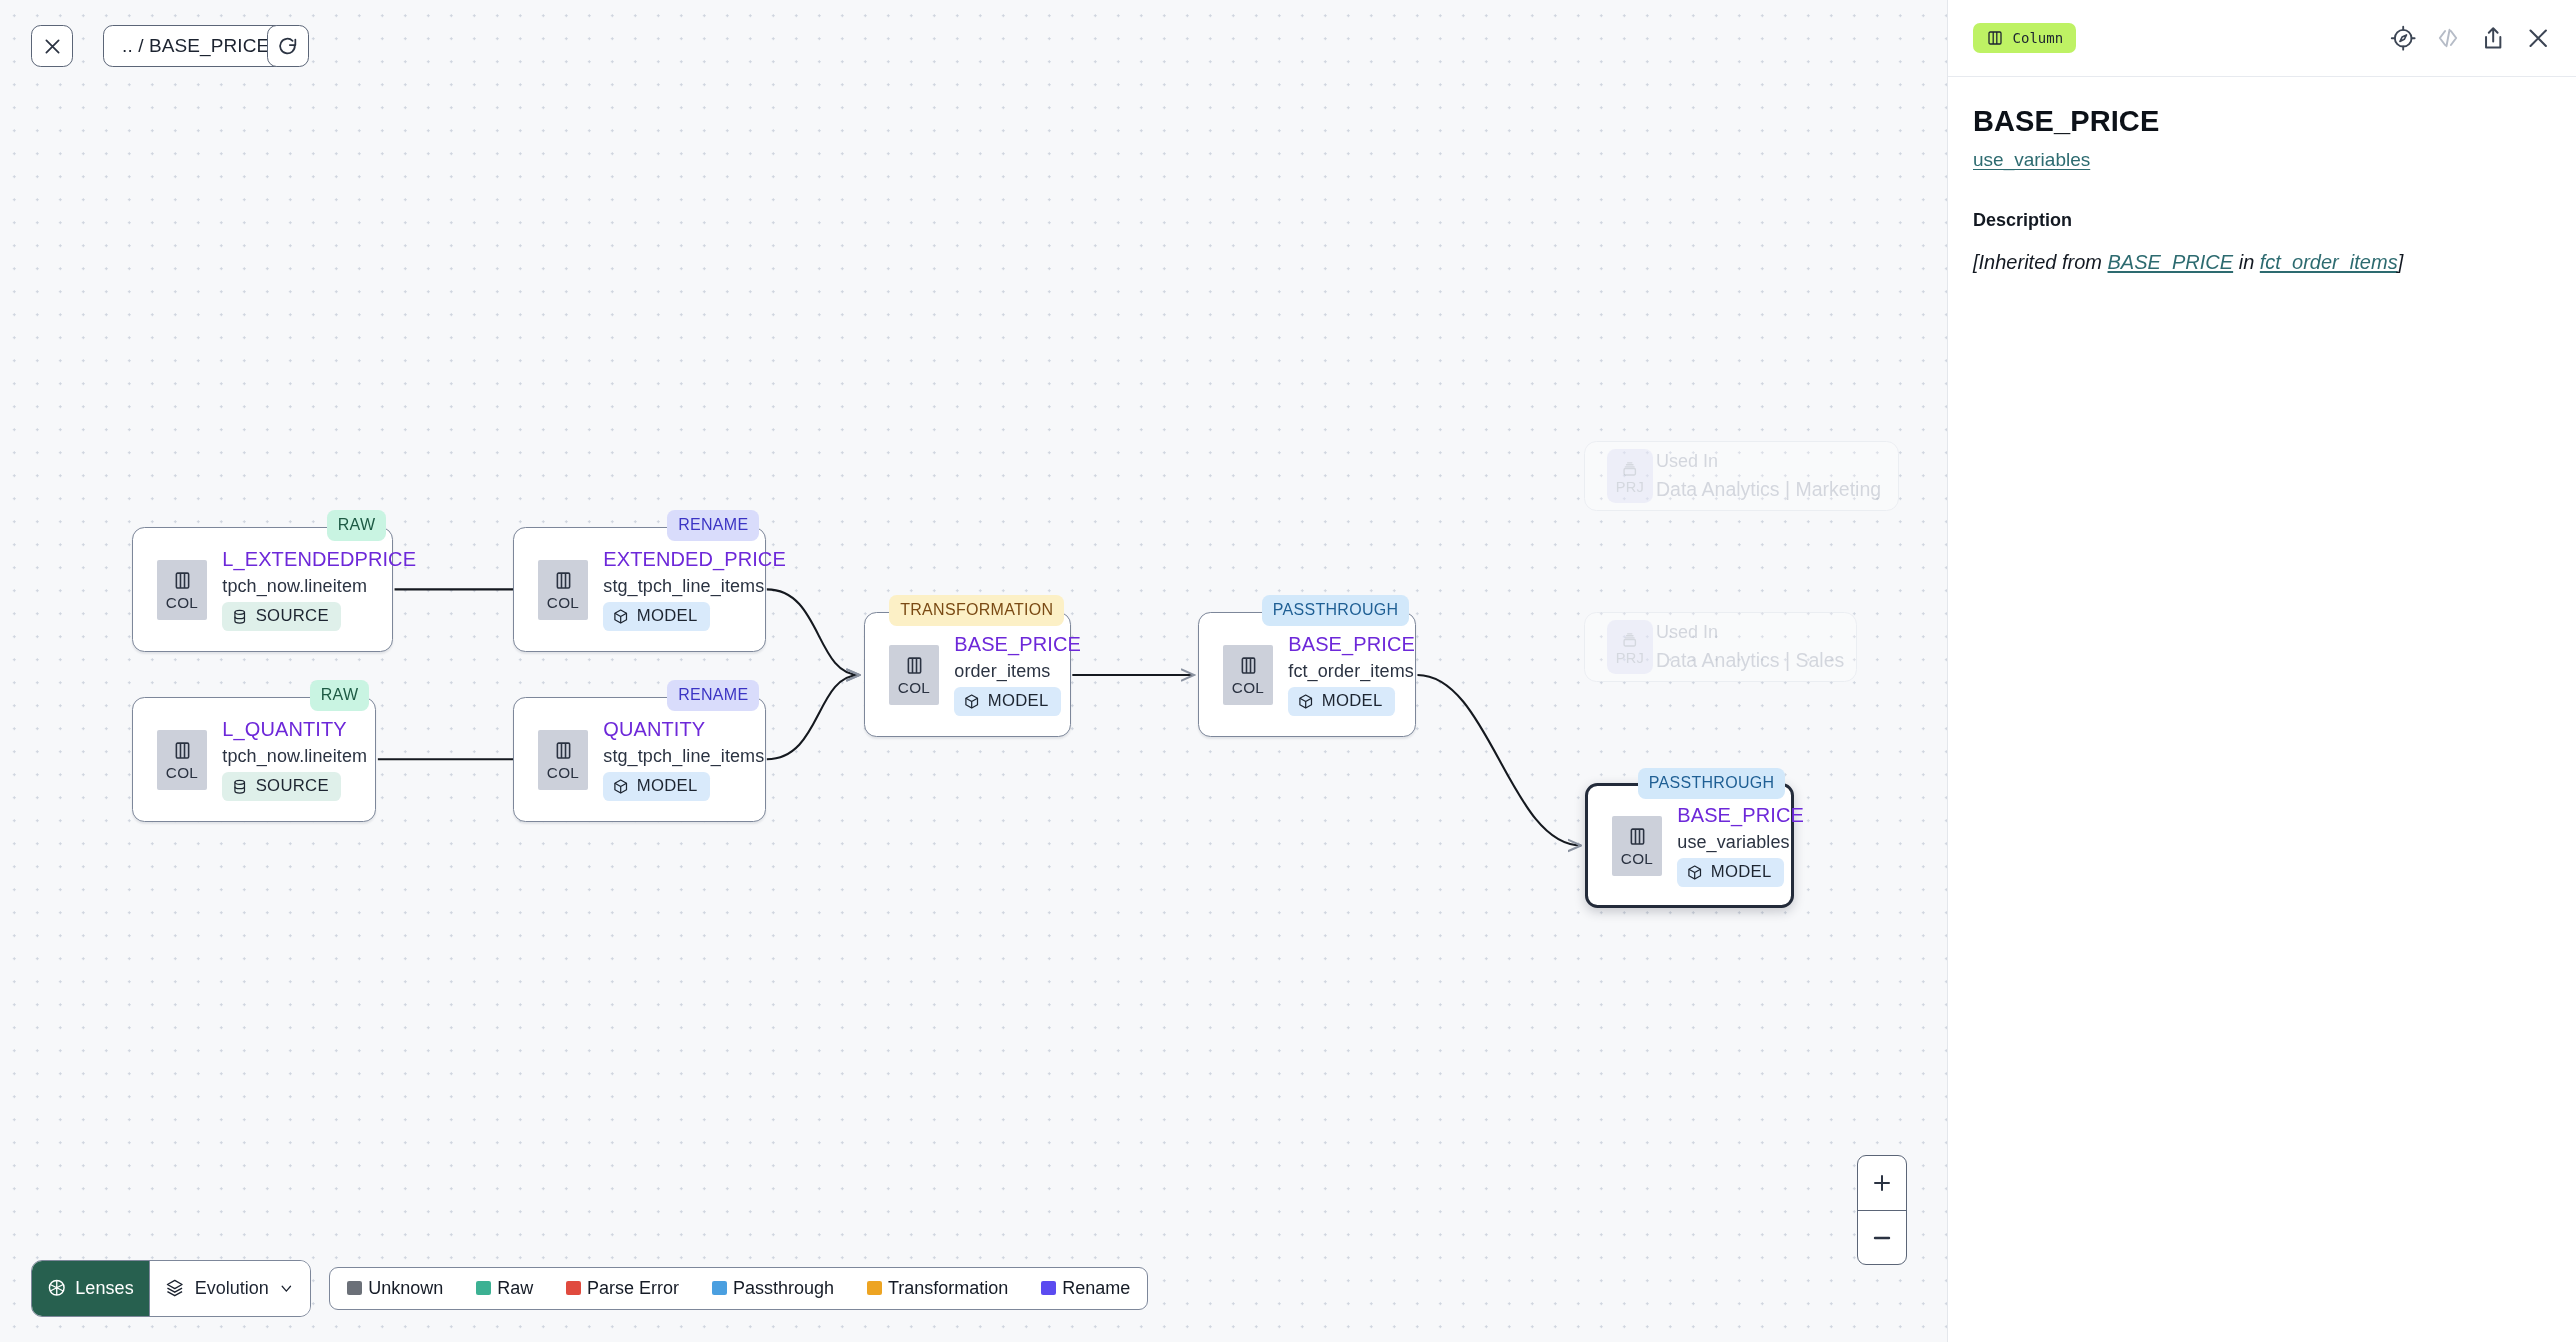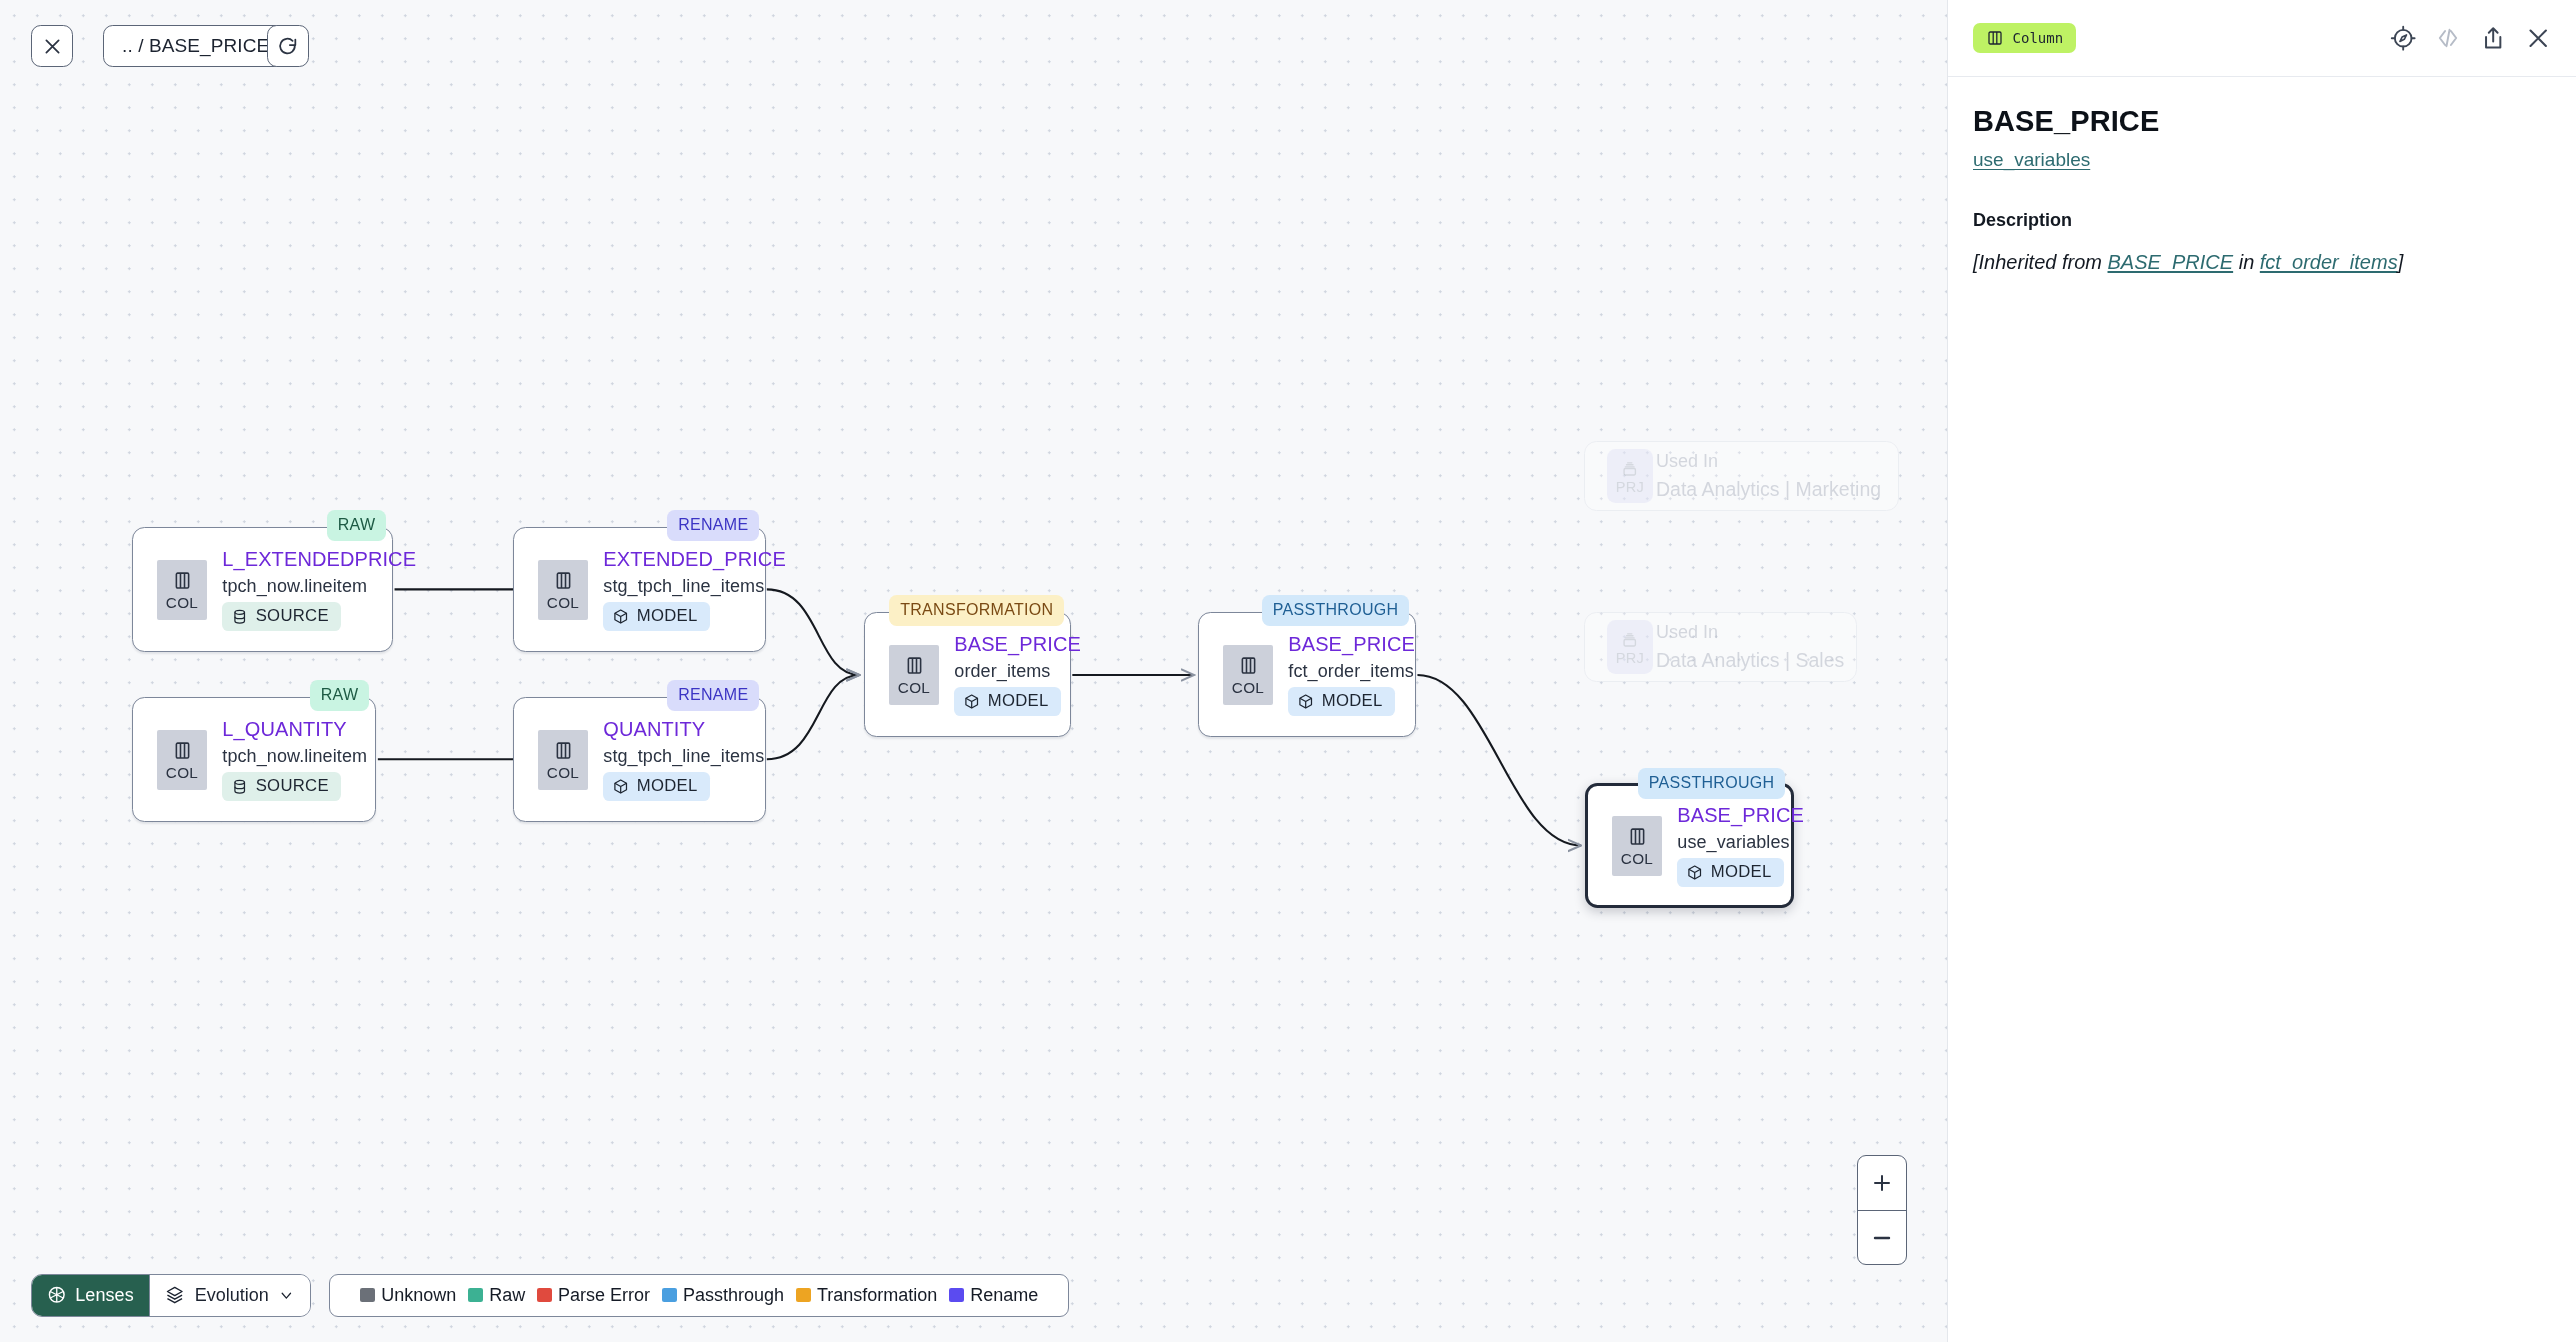--- a/index.html
+++ b/index.html
@@ -110,36 +110,36 @@
   .prj-chip .cl-label { font-size: 14.6px; letter-spacing: 0.3px; line-height: 1; }
   .used-body { margin-left: 3px; display: flex; flex-direction: column; gap: 5.6px; }
   .used-lbl  { font-size: 18px; color: #b7bcc7; }
   .used-val  { font-size: 19.5px; color: #b7bcc7; white-space: nowrap; }
 
   
   #bottom-bar { position: absolute; left: 31px; bottom: 26.4px; display: flex; align-items: center; gap: 18px; }
   #lens-group {
     display: flex; align-items: stretch;
     border: 1.5px solid #7d879a; border-radius: 11px; overflow: hidden;
-    background: #fff; height: 43px;
+    background: #fff; height: 57px;
   }
   #lenses-btn {
     background: #27604f; color: #fff;
     display: flex; align-items: center; gap: 8.4px;
     padding: 0 15.3px; font-size: 18px; letter-spacing: 0.1px;
   }
   #evolution-btn {
     background: #fff; color: #1c2330;
     display: flex; align-items: center; gap: 9.7px;
     padding: 0 15.3px; font-size: 18px;
     border-left: 1.5px solid #7d879a;
   }
   #legend {
-    display: flex; align-items: center; gap: 12px;
-    height: 43px; padding: 0 30px;
+    display: flex; align-items: center; gap: 33px;
+    height: 43px; padding: 0 17px;
     background: #fff; border: 1.5px solid #7d879a; border-radius: 9px;
   }
   .legend-item { display: flex; align-items: center; gap: 6.3px; font-size: 18px; color: #151b26; white-space: nowrap; }
   .legend-swatch { width: 14.6px; height: 14.6px; border-radius: 2.1px; }
 
   
   #zoom-ctl {
     position: absolute; right: 40px; bottom: 78px;
     width: 50px;
     background: #fff; border: 1.5px solid #5b6577; border-radius: 9px;

